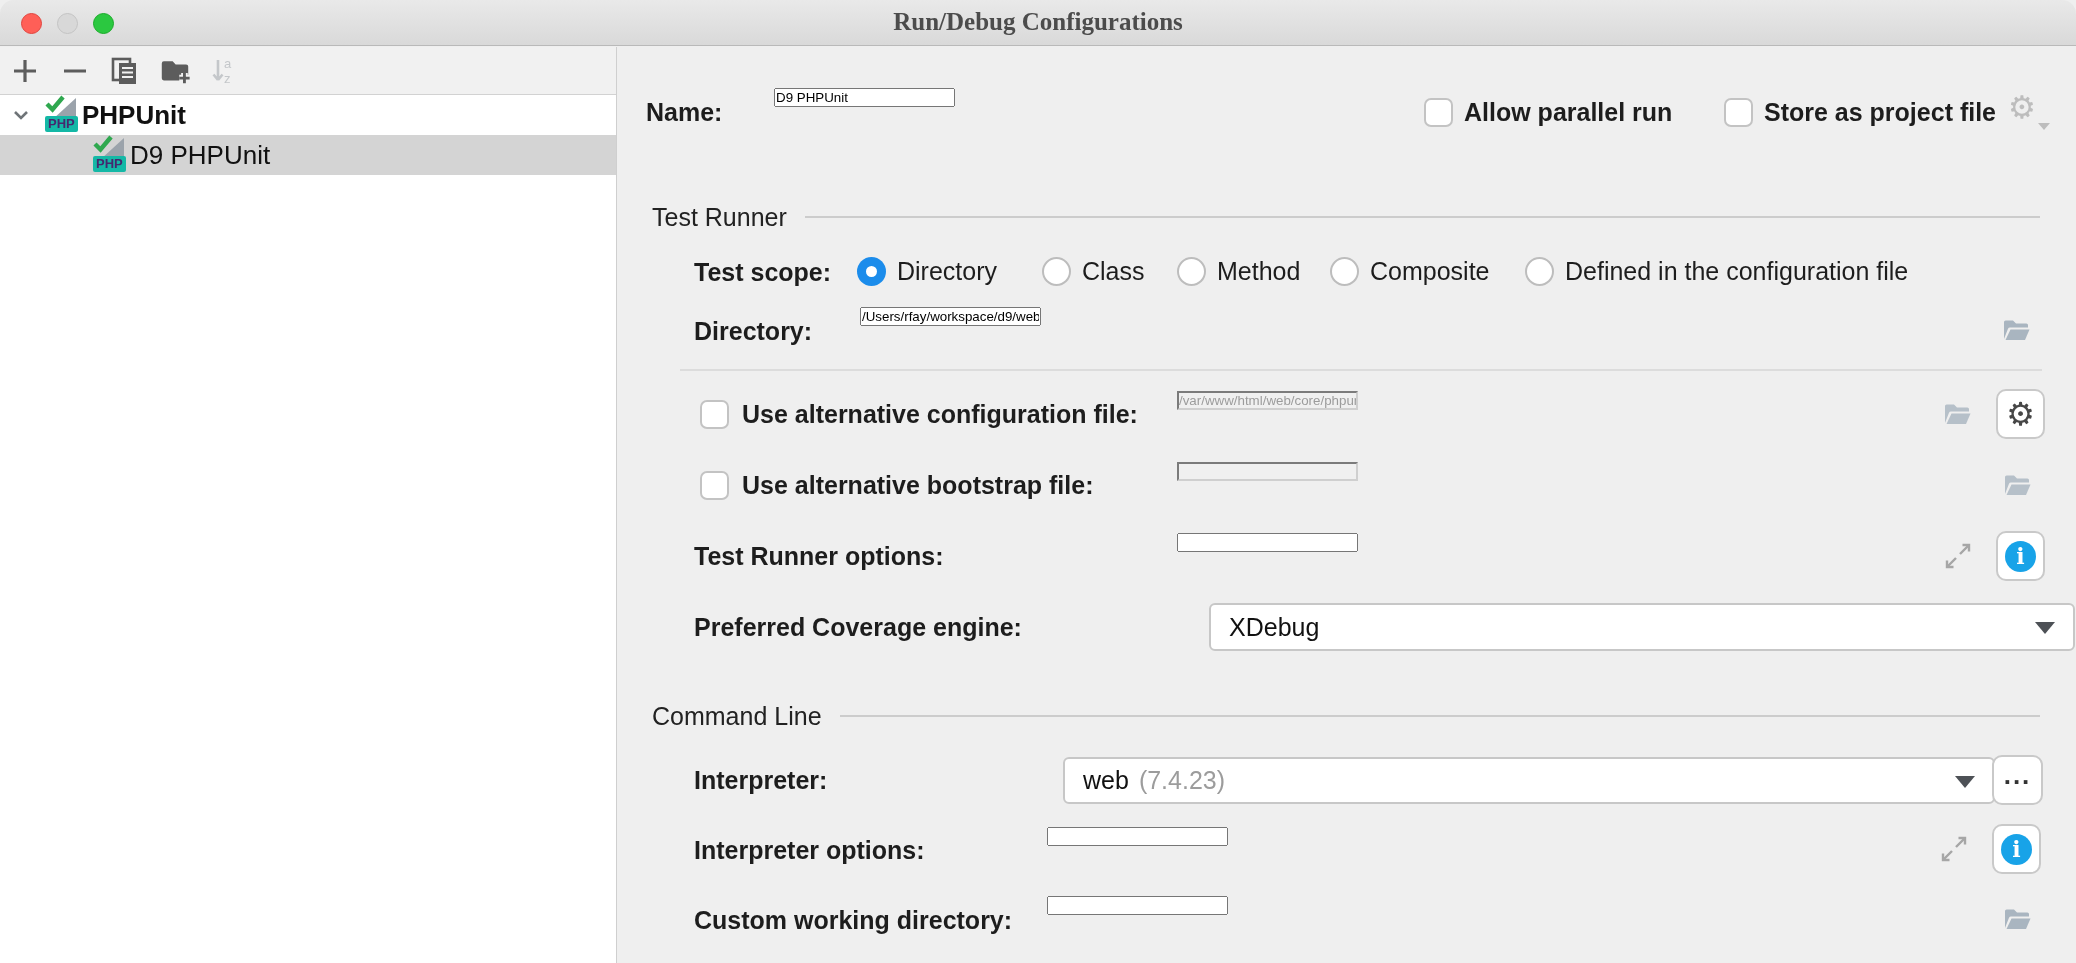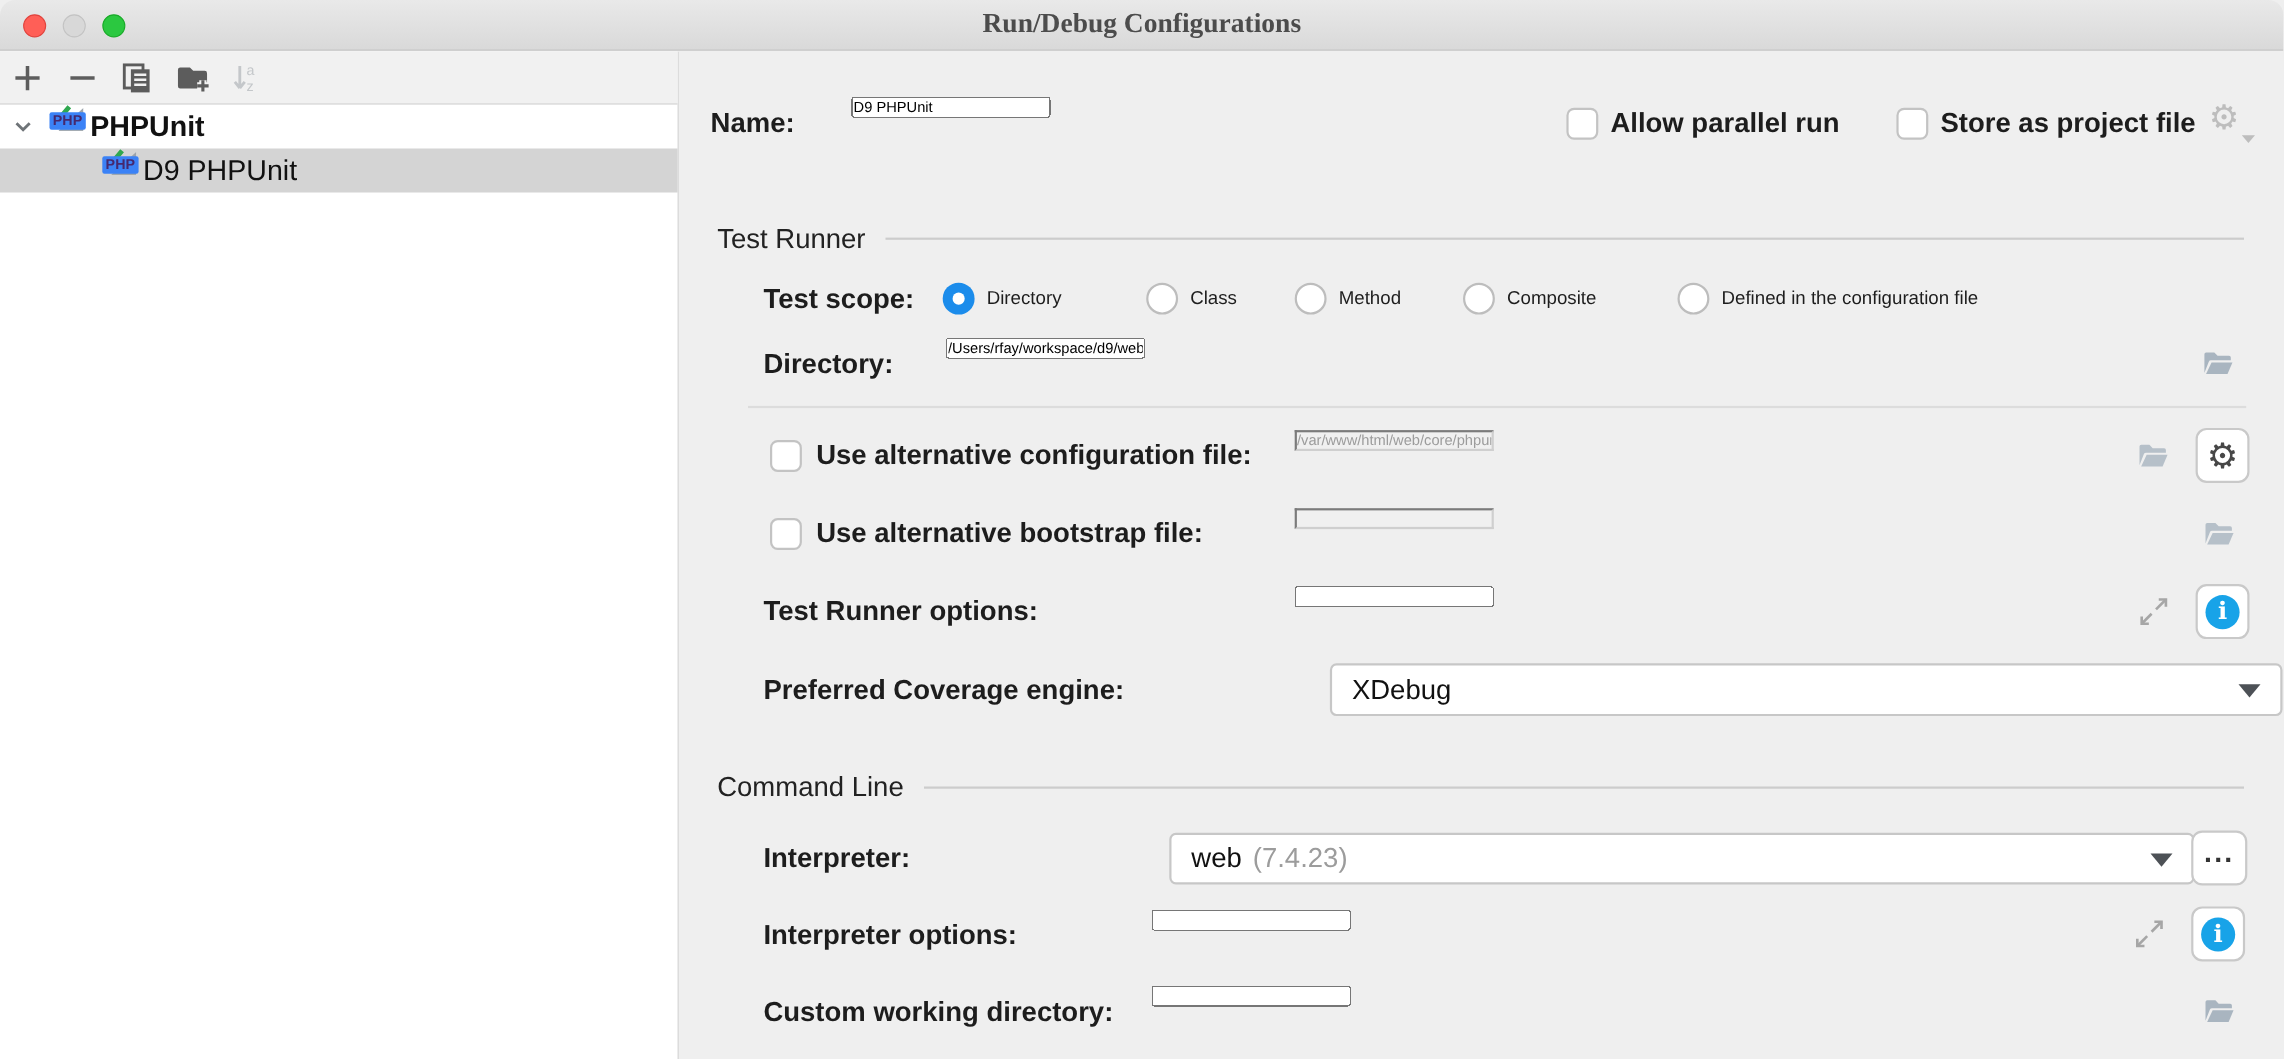--- a/index.html
+++ b/index.html
@@ -25,41 +25,41 @@
   .tb-icon { width:34px; height:34px; display:flex; align-items:center; justify-content:center; }
   .tb-icon + .tb-icon { margin-left:16px; }
   .tree-row { display:flex; align-items:center; height:40px; font-size:26px; color:#111; }
   .tree-row.root { padding-left:10px; font-weight:bold; }
   .tree-row.selected { background:#d4d4d4; padding-left:92px; }
   .chevron { width:22px; height:22px; margin-right:12px; display:flex; align-items:center; }
   .php-icon { position:relative; width:34px; height:38px; flex:none; margin-right:4px; }
   .php-tri { position:absolute; left:9px; top:2px; width:23px; height:21px; background:#9ba3ab;
     clip-path:polygon(100% 0, 100% 100%, 0 100%); }
   .php-check { position:absolute; left:0; top:-2px; }
-  .php-badge { position:absolute; left:1px; bottom:16px; background:#3b82f6; color:#45286e;
+  .php-badge { position:absolute; left:1px; bottom:2px; background:#14b8a6; color:#45286e;
     font-size:13px; font-weight:bold; padding:1px 3px; border-radius:2px; line-height:14px; }
 
   
   .main-bg { position:absolute; left:618px; top:47px; right:0; bottom:0; background:#efefef; }
 
   .lbl { position:absolute; font-size:25px; line-height:34px; color:#1d1d1d; white-space:nowrap;font-weight:bold; }
   .sec-head { position:absolute; left:652px; width:1388px; height:34px; display:flex; align-items:center; }
   .sec-head span { font-size:25px; color:#222; white-space:nowrap; }
   .sec-head .rule { flex:1; height:2px; background:#cccccc; margin-left:18px; }
 
   .tf, .field-wrap, .select { position:absolute; }
   .field-wrap input { display:block; outline:none; }
   .field-wrap input:disabled, .field-wrap input.gray { background:#f0f0f0; border-color:#cfcfcf; color:#9c9c9c; }
   .field-icon { position:absolute; right:10px; top:7px; }
   .sep { position:absolute; height:2px; background:#dcdcdc; }
 
   .cb { position:absolute; width:29px; height:29px; background:#fff; border:2px solid #c3c3c3; border-radius:7px; }
 
   .radio-item { position:absolute; top:253px; height:36px; display:flex; align-items:center; gap:11px;
-    font-size:17px; color:#1d1d1d; white-space:nowrap; }
+    font-size:25px; color:#1d1d1d; white-space:nowrap; }
   .radio { width:29px; height:29px; border-radius:50%; background:#fff; border:2px solid #bdbdbd; flex:none; position:relative; }
   .radio.selected { background:#1b8ceb; border:none; }
   .radio.selected::after { content:""; position:absolute; left:9px; top:9px; width:11px; height:11px;
     border-radius:50%; background:#fff; }
 
   .select { background:#fff; border:2px solid #c7c7c7; border-radius:6px; display:flex; align-items:center;
     padding:0 18px; font-size:25px; color:#111; }
   .select .ver { color:#9c9c9c; margin-left:10px; }
   .caret { position:absolute; right:18px; top:50%; margin-top:-5px; width:0; height:0;
     border-left:10px solid transparent; border-right:10px solid transparent; border-top:12px solid #4d5156; }

